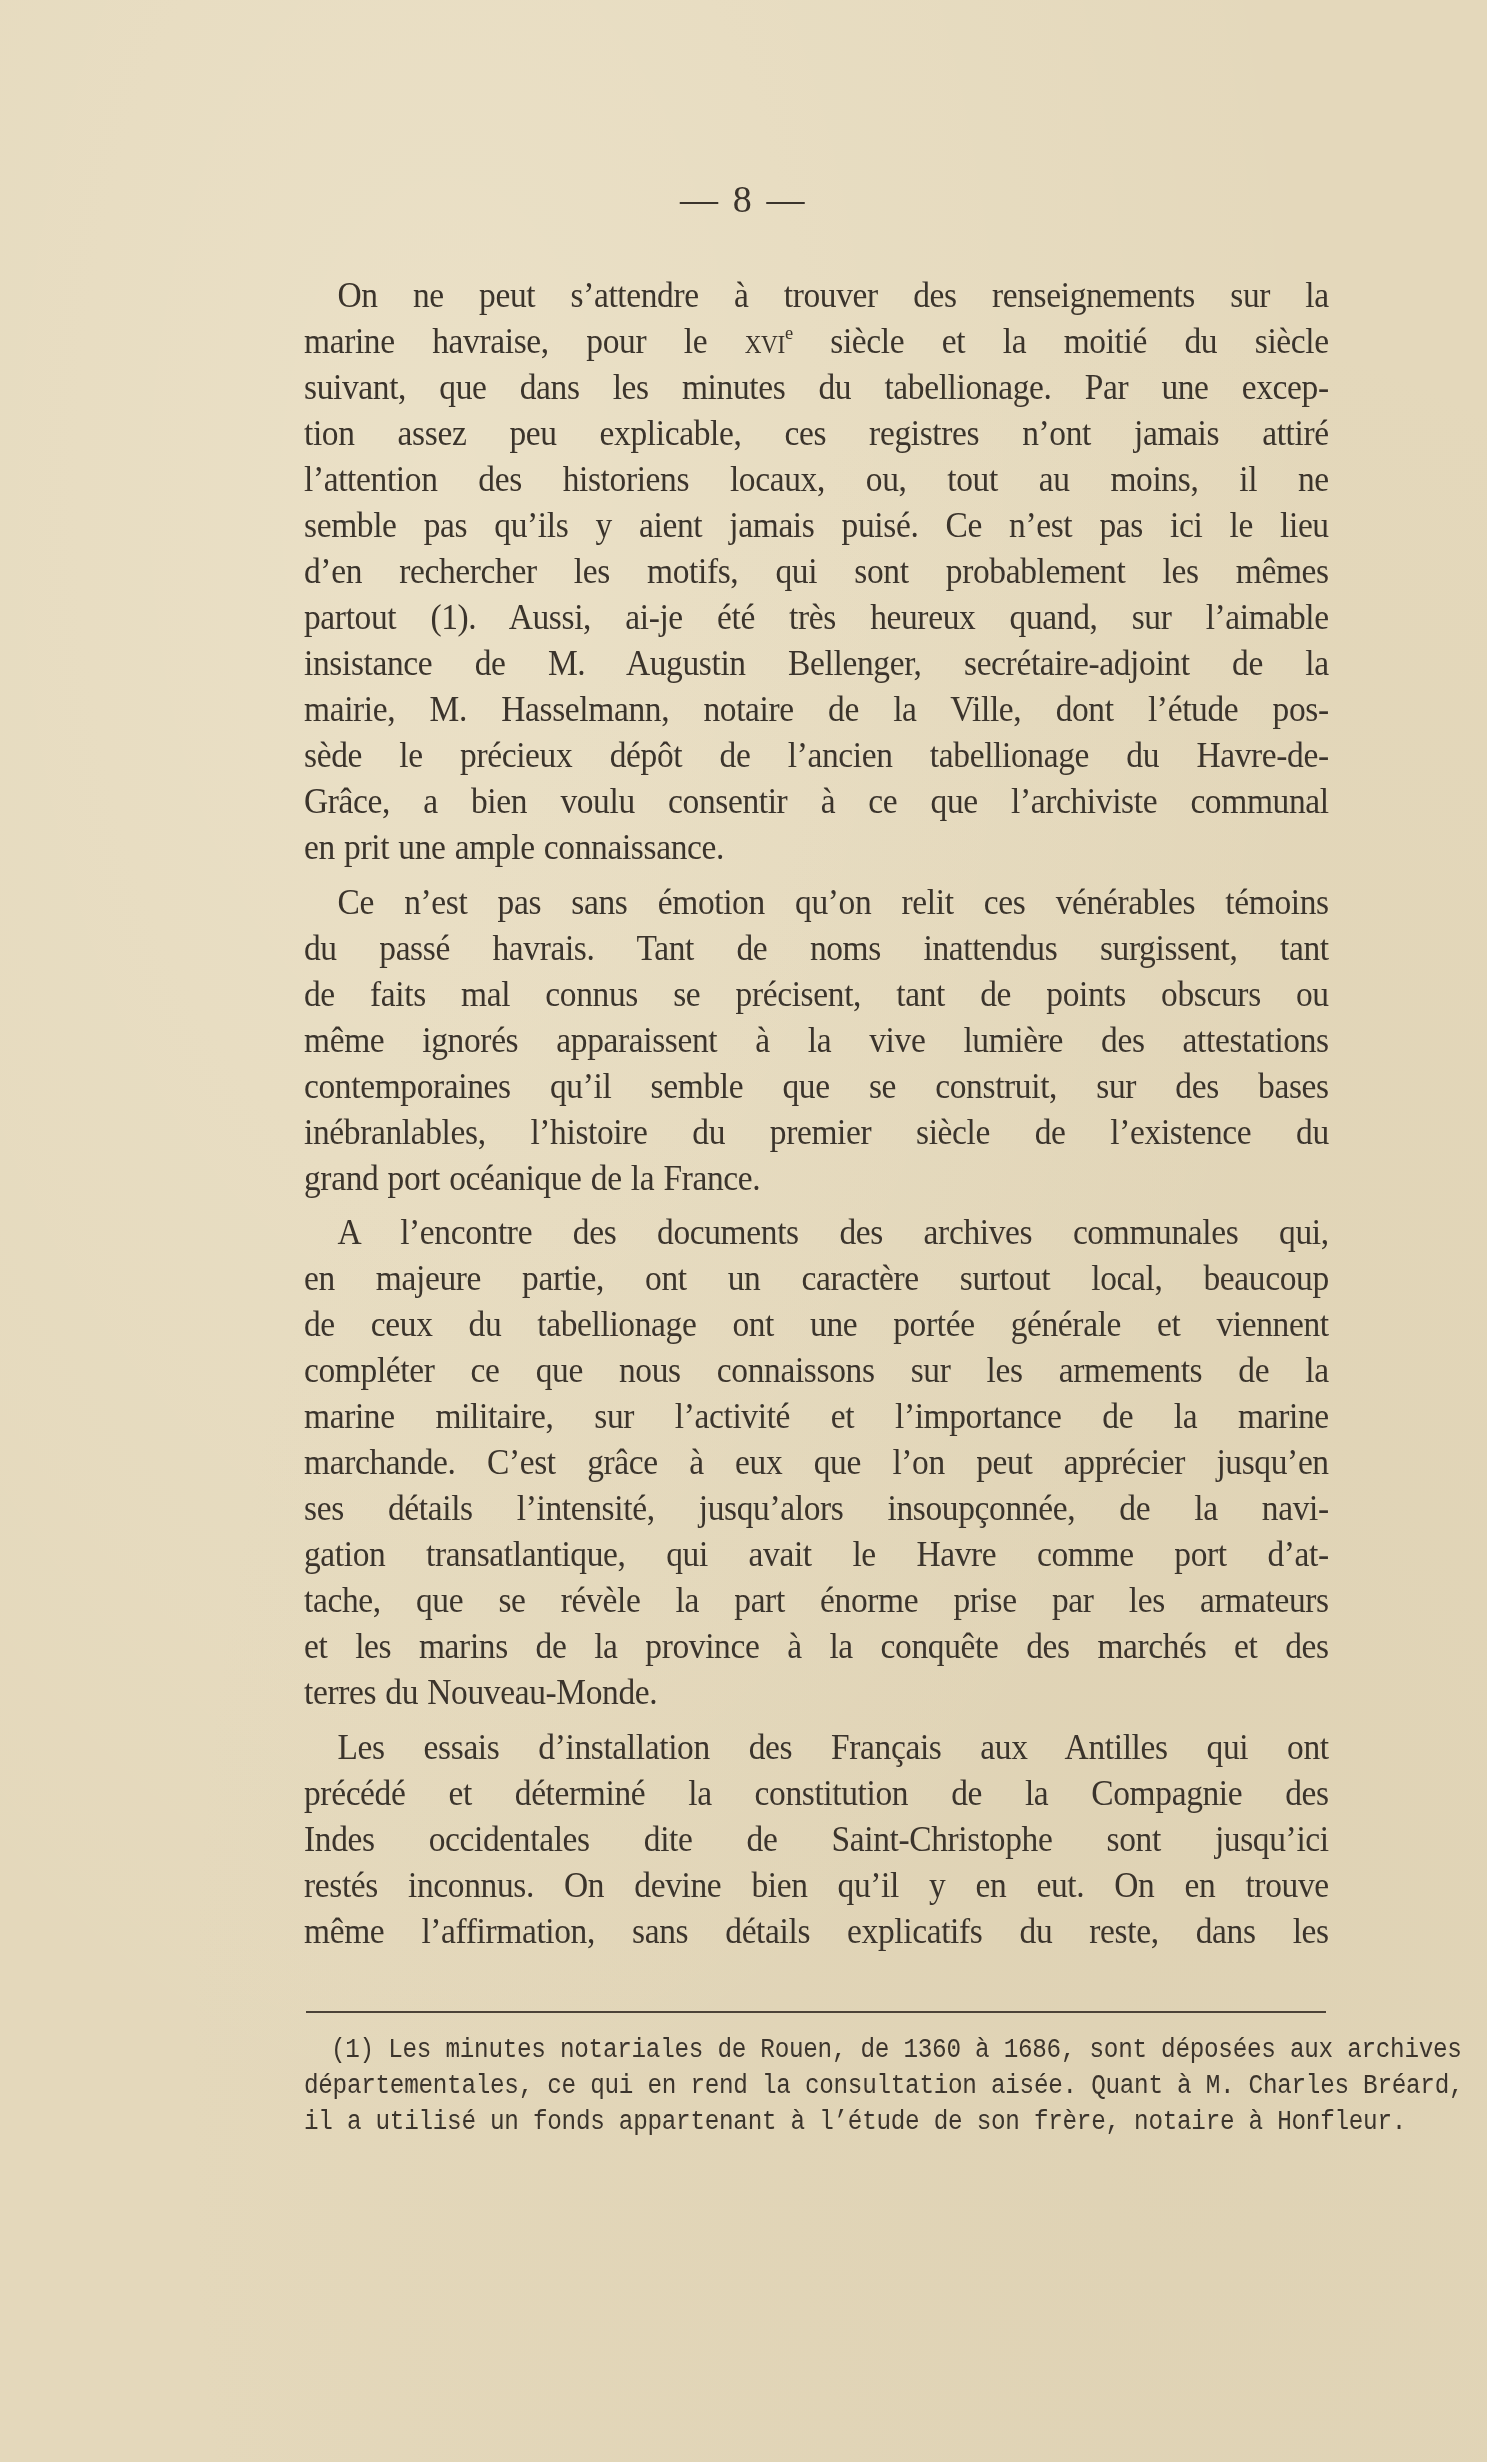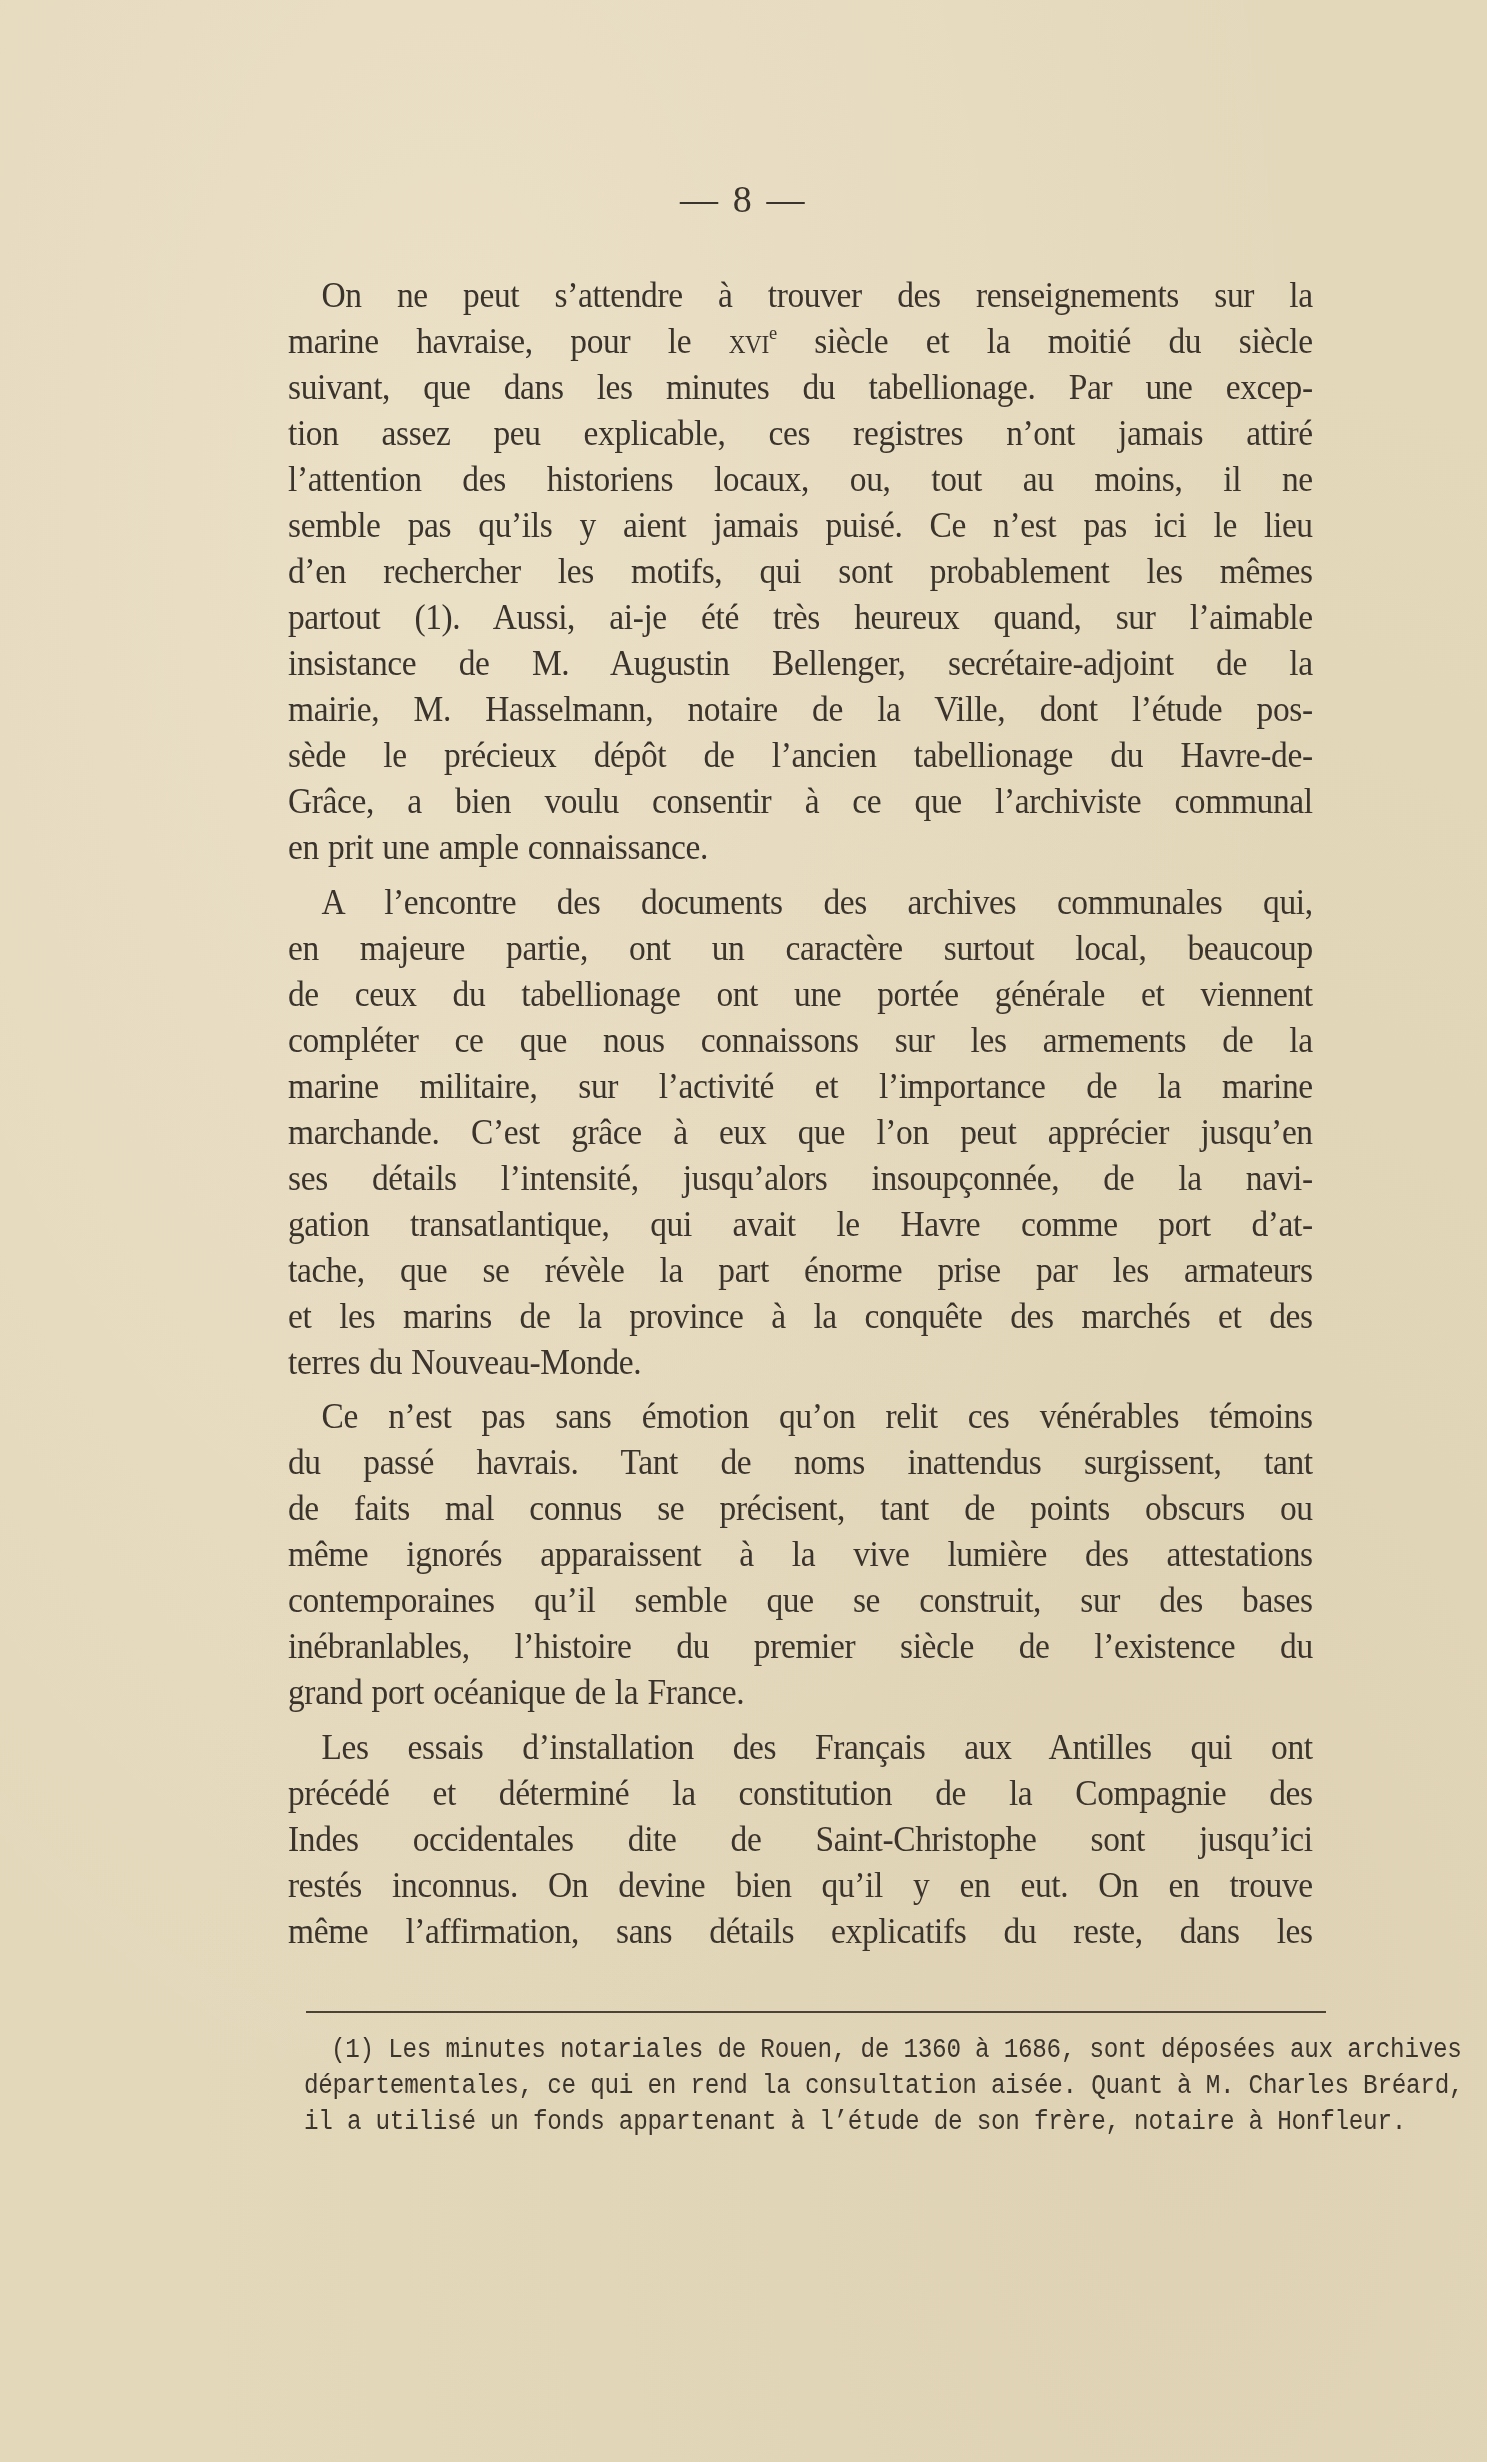--- a/index.html
+++ b/index.html
@@ -26,21 +26,21 @@
     top: 177px;
     left: 0;
     width: 1487px;
     text-align: center;
     font-size: 38px;
     letter-spacing: 2.6px;
     color: #3b342c;
   }
   .body-text {
     position: absolute;
-    left: 288px;
+    left: 304px;
     top: 272px;
     width: 1025px;
   }
   .para { margin: 0 0 8.5px 0; }
   .line {
     display: block;
     height: 46px;
     line-height: 46px;
     font-size: 36px;
     text-align: justify;
@@ -107,41 +107,41 @@
       <span class="line">d’en rechercher les motifs, qui sont probablement les mêmes</span>
       <span class="line">partout (1). Aussi, ai-je été très heureux quand, sur l’aimable</span>
       <span class="line">insistance de M. Augustin Bellenger, secrétaire-adjoint de la</span>
       <span class="line">mairie, M. Hasselmann, notaire de la Ville, dont l’étude pos-</span>
       <span class="line">sède le précieux dépôt de l’ancien tabellionage du Havre-de-</span>
       <span class="line">Grâce, a bien voulu consentir à ce que l’archiviste communal</span>
       <span class="line last">en prit une ample connaissance.</span>
     </div>
 
     <div class="para">
+      <span class="line first">Ce n’est pas sans émotion qu’on relit ces vénérables témoins</span>
+      <span class="line">du passé havrais. Tant de noms inattendus surgissent, tant</span>
+      <span class="line">de faits mal connus se précisent, tant de points obscurs ou</span>
+      <span class="line">même ignorés apparaissent à la vive lumière des attestations</span>
+      <span class="line">contemporaines qu’il semble que se construit, sur des bases</span>
+      <span class="line">inébranlables, l’histoire du premier siècle de l’existence du</span>
+      <span class="line last">grand port océanique de la France.</span>
+    </div>
+
+    <div class="para">
       <span class="line first">A l’encontre des documents des archives communales qui,</span>
       <span class="line">en majeure partie, ont un caractère surtout local, beaucoup</span>
       <span class="line">de ceux du tabellionage ont une portée générale et viennent</span>
       <span class="line">compléter ce que nous connaissons sur les armements de la</span>
       <span class="line">marine militaire, sur l’activité et l’importance de la marine</span>
       <span class="line">marchande. C’est grâce à eux que l’on peut apprécier jusqu’en</span>
       <span class="line">ses détails l’intensité, jusqu’alors insoupçonnée, de la navi-</span>
       <span class="line">gation transatlantique, qui avait le Havre comme port d’at-</span>
       <span class="line">tache, que se révèle la part énorme prise par les armateurs</span>
       <span class="line">et les marins de la province à la conquête des marchés et des</span>
       <span class="line last">terres du Nouveau-Monde.</span>
-    </div>
-
-    <div class="para">
-      <span class="line first">Ce n’est pas sans émotion qu’on relit ces vénérables témoins</span>
-      <span class="line">du passé havrais. Tant de noms inattendus surgissent, tant</span>
-      <span class="line">de faits mal connus se précisent, tant de points obscurs ou</span>
-      <span class="line">même ignorés apparaissent à la vive lumière des attestations</span>
-      <span class="line">contemporaines qu’il semble que se construit, sur des bases</span>
-      <span class="line">inébranlables, l’histoire du premier siècle de l’existence du</span>
-      <span class="line last">grand port océanique de la France.</span>
     </div>
 
     <div class="para">
       <span class="line first">Les essais d’installation des Français aux Antilles qui ont</span>
       <span class="line">précédé et déterminé la constitution de la Compagnie des</span>
       <span class="line">Indes occidentales dite de Saint-Christophe sont jusqu’ici</span>
       <span class="line">restés inconnus. On devine bien qu’il y en eut. On en trouve</span>
       <span class="line">même l’affirmation, sans détails explicatifs du reste, dans les</span>
     </div>
 

